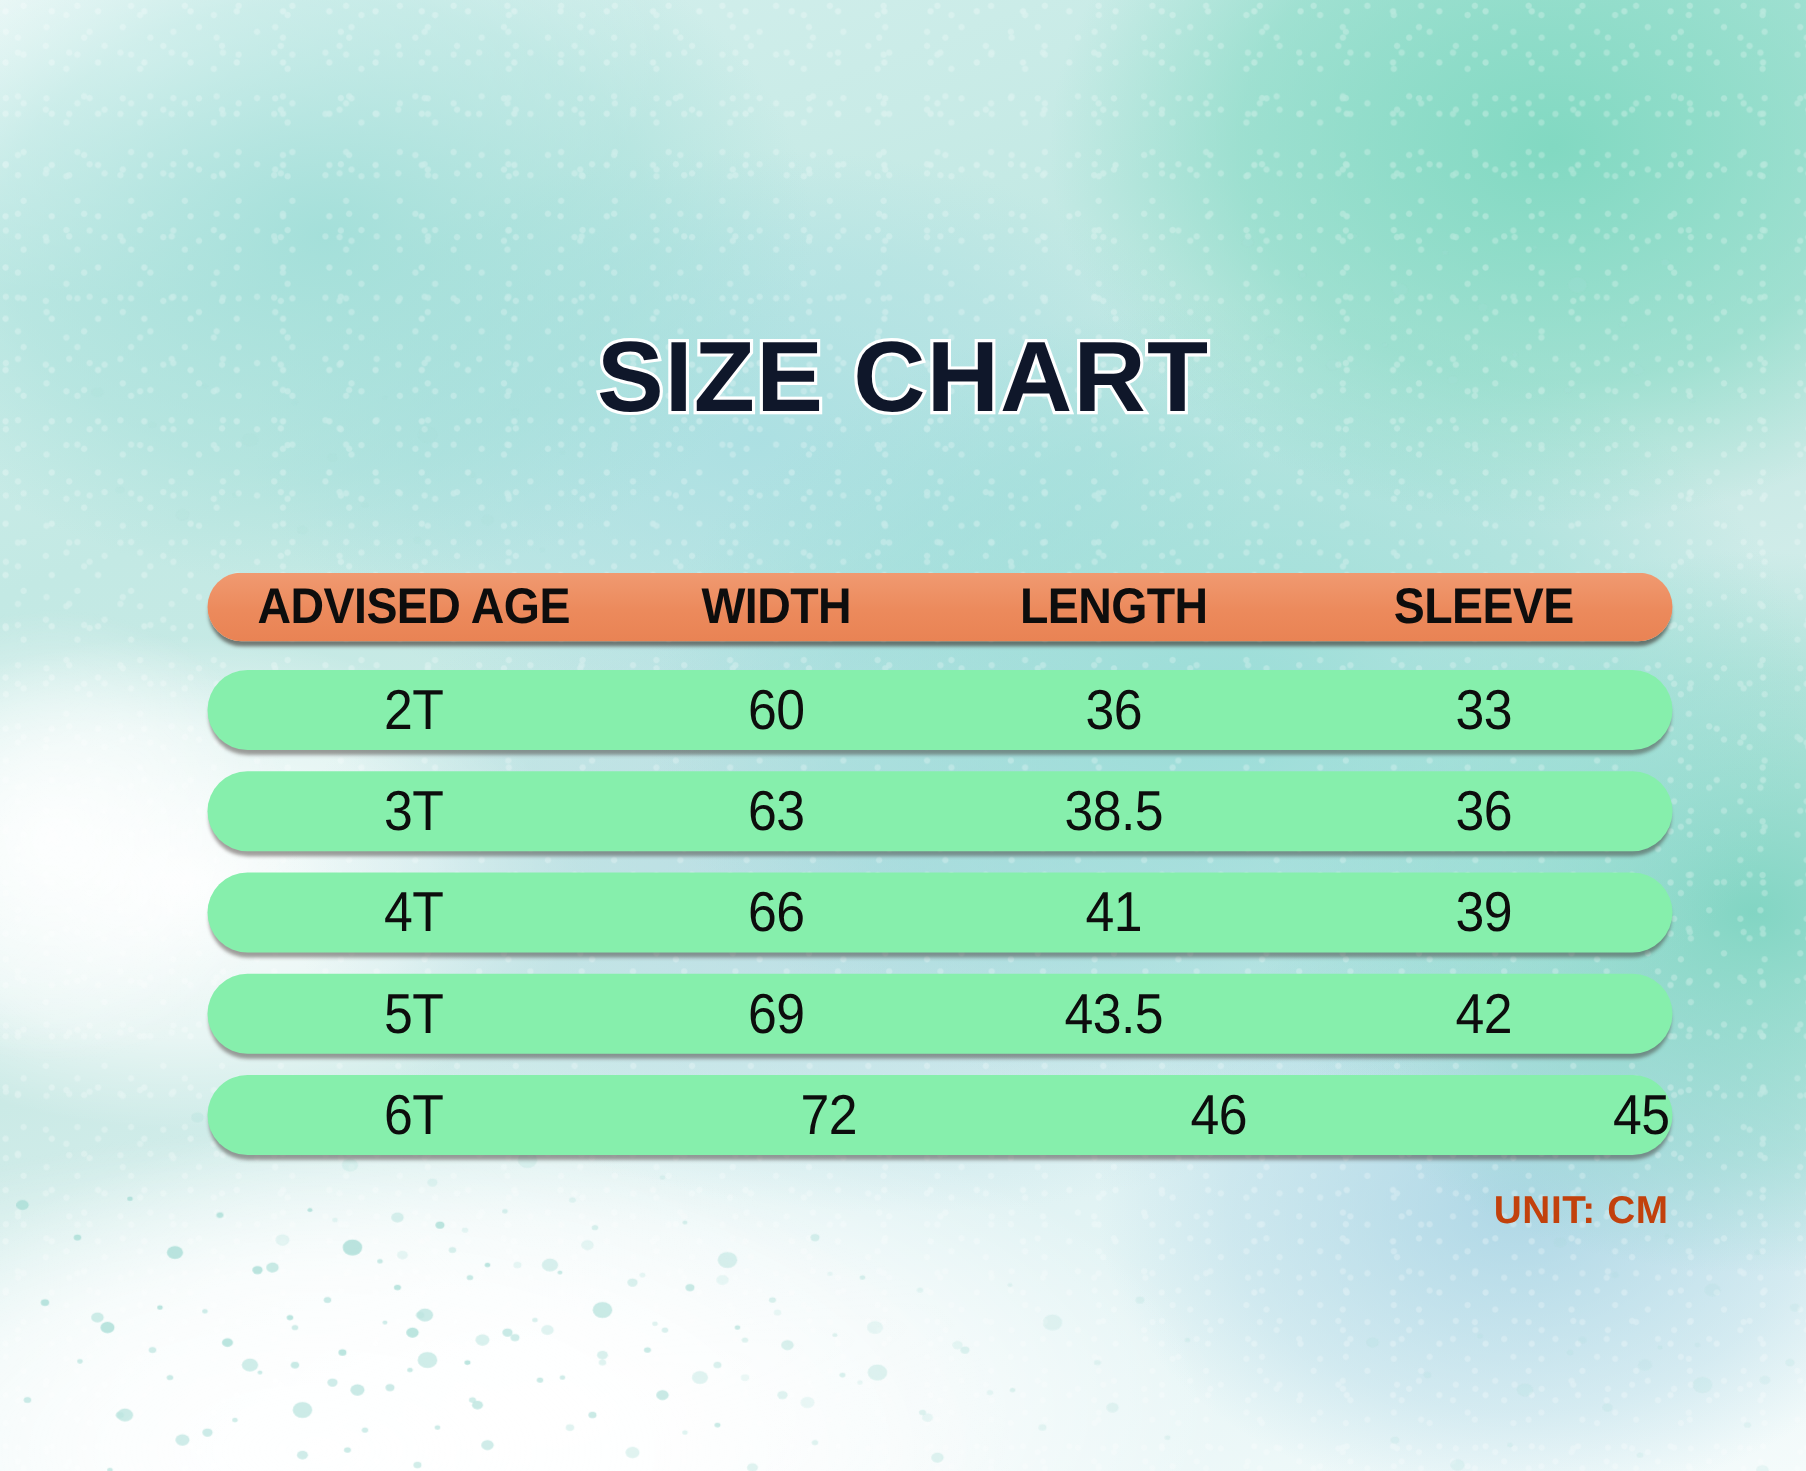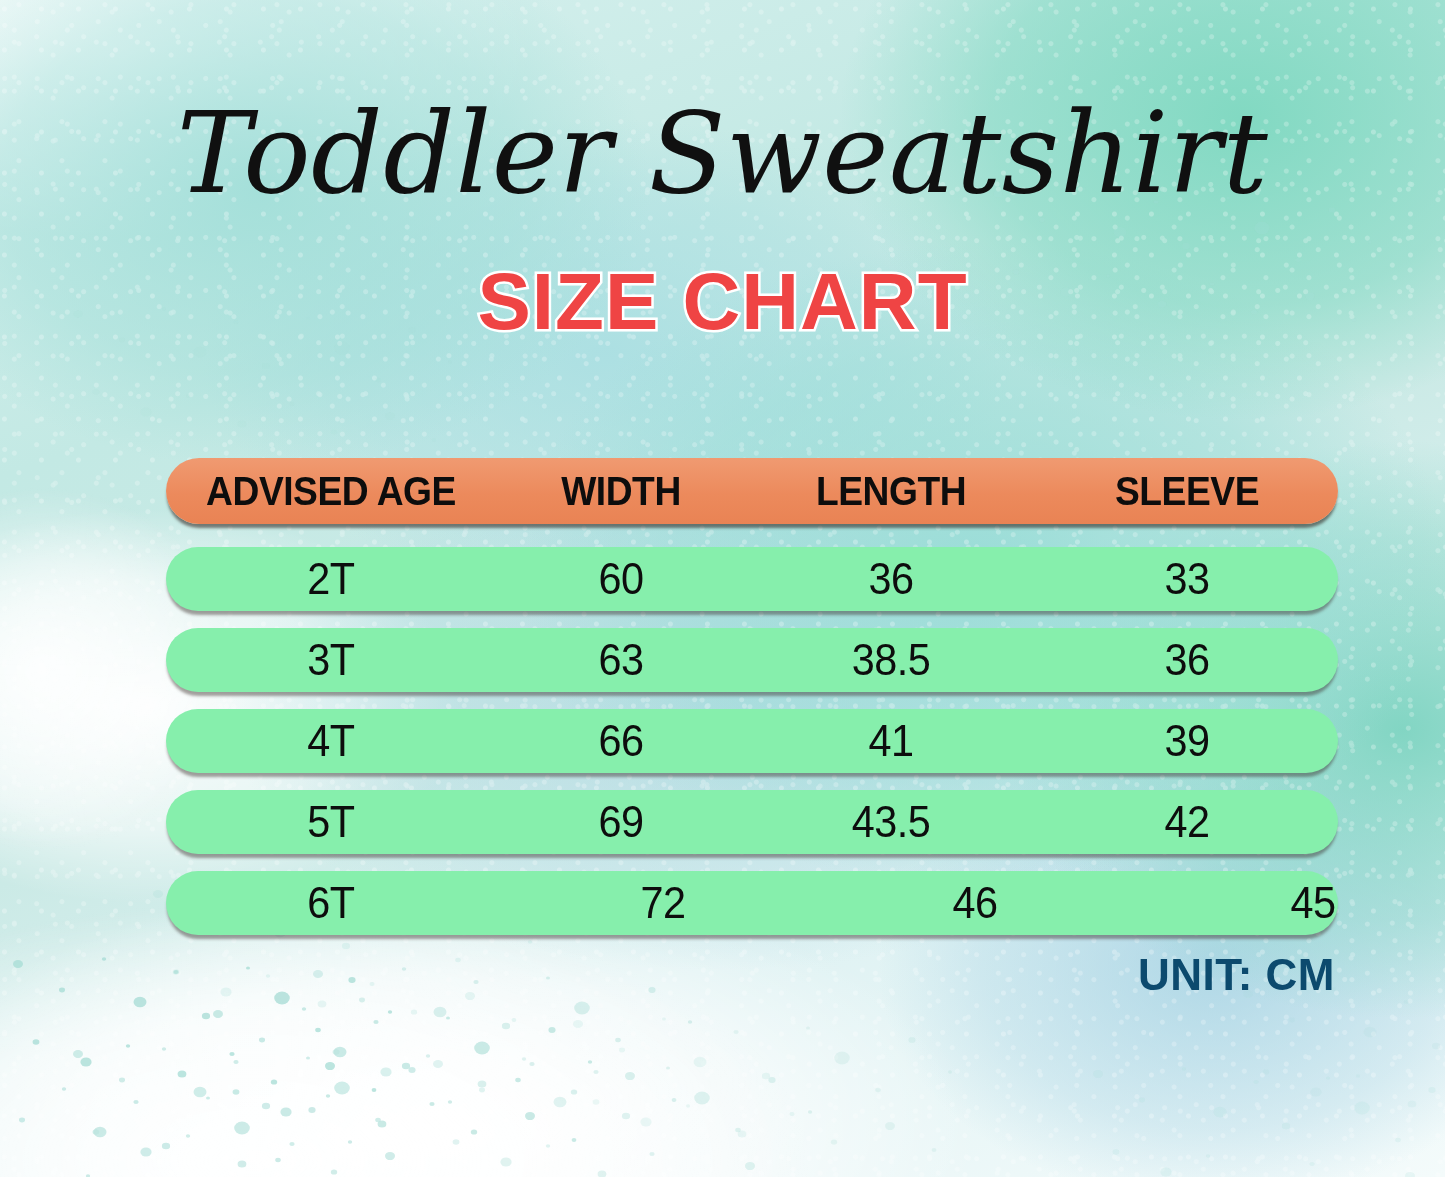--- a/index.html
+++ b/index.html
@@ -82,40 +82,40 @@
   #subtitle {
     position: absolute;
     left: 0;
     right: 0;
     top: 262px;
     text-align: center;
     font-family: "Liberation Sans", sans-serif;
     font-weight: 700;
     font-size: 80px;
     line-height: 1;
-    color: #ef4444;
+    color: #0f172a;
     letter-spacing: 1px;
     -webkit-text-stroke: 5px #ffffff;
     paint-order: stroke fill;
     white-space: nowrap;
   }
 
   
   #size-table {
     position: absolute;
     left: 166px;
     top: 458px;
     width: 1172px;
   }
 
   .row {
     position: relative;
     display: flex;
     align-items: center;
-    height: 66px;
+    height: 55px;
     border-radius: 40px;
     box-sizing: border-box;
   }
 
   .row.header {
     background: linear-gradient(180deg, #f09a71 0%, #ec8a5c 55%, #e98354 100%);
     box-shadow: 0 5px 3px -1px rgba(40,28,22,0.55);
     margin-bottom: 23px;
   }
 
@@ -155,23 +155,23 @@
   .col-length { flex: 0 0 290px; }
   .col-sleeve { flex: 0 0 302px; }
 
   
   #unit-note {
     position: absolute;
     right: 110px;
     top: 950px;
     font-family: "Liberation Sans", sans-serif;
     font-weight: 700;
-    font-size: 44px;
+    font-size: 31px;
     letter-spacing: 0.5px;
-    color: #0c4a6e;
+    color: #c2410c;
     white-space: nowrap;
   }
 </style>
 </head>
 <body>
 
 <div id="canvas">
 
   <div class="bg-layer" id="bg-base"></div>
   <div class="bg-layer" id="bg-grain"></div>
@@ -222,21 +222,20 @@
       <use href="#dots" x="-40" y="1080" opacity="0.75"></use>
       <use href="#dots" x="560" y="1010" opacity="0.28"></use>
       <use href="#dots" x="140" y="880" opacity="0.32"></use>
       <use href="#dots" x="1080" y="1060" opacity="0.26"></use>
       <use href="#dots" x="1230" y="980" opacity="0.20"></use>
       <use href="#dots" x="980" y="180" opacity="0.18"></use>
       <use href="#dots" x="60" y="300" opacity="0.16"></use>
     </g>
   </svg>
 
-  <div id="title-script">Toddler Sweatshirt</div>
 
   <div id="subtitle">SIZE CHART</div>
 
   <div id="size-table">
 
     <div class="row header">
       <div class="cell col-age">ADVISED AGE</div>
       <div class="cell col-width">WIDTH</div>
       <div class="cell col-length">LENGTH</div>
       <div class="cell col-sleeve">SLEEVE</div>

